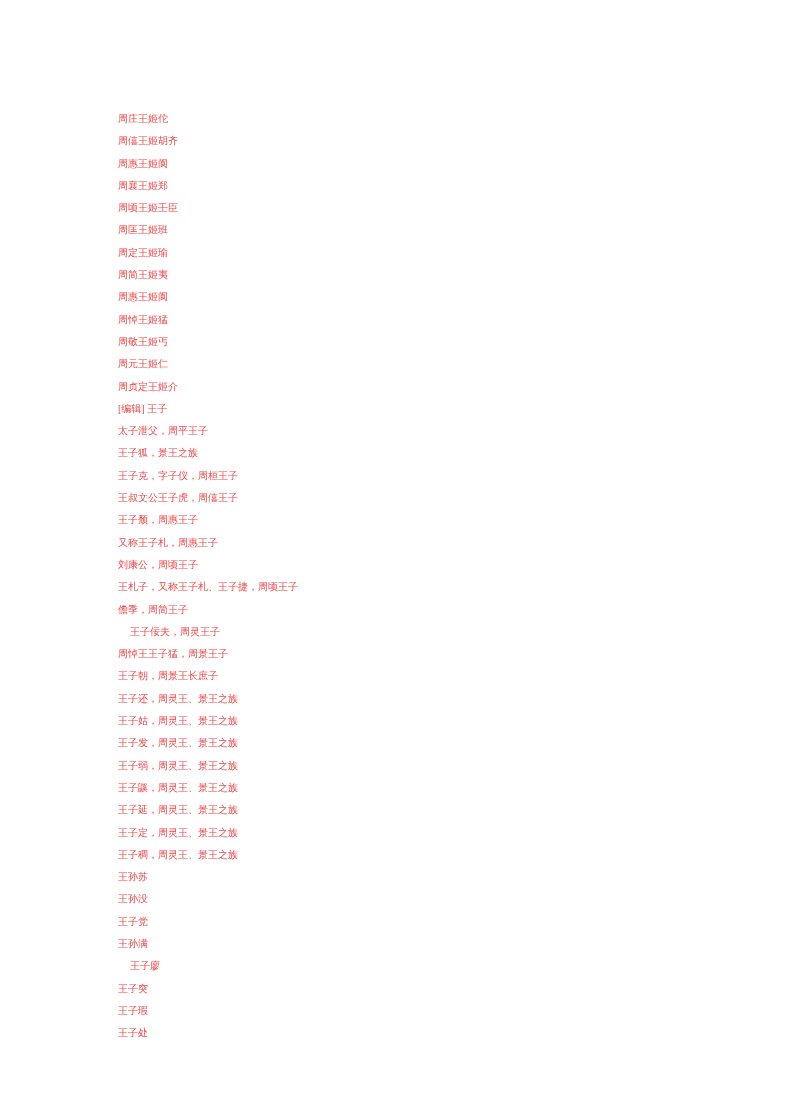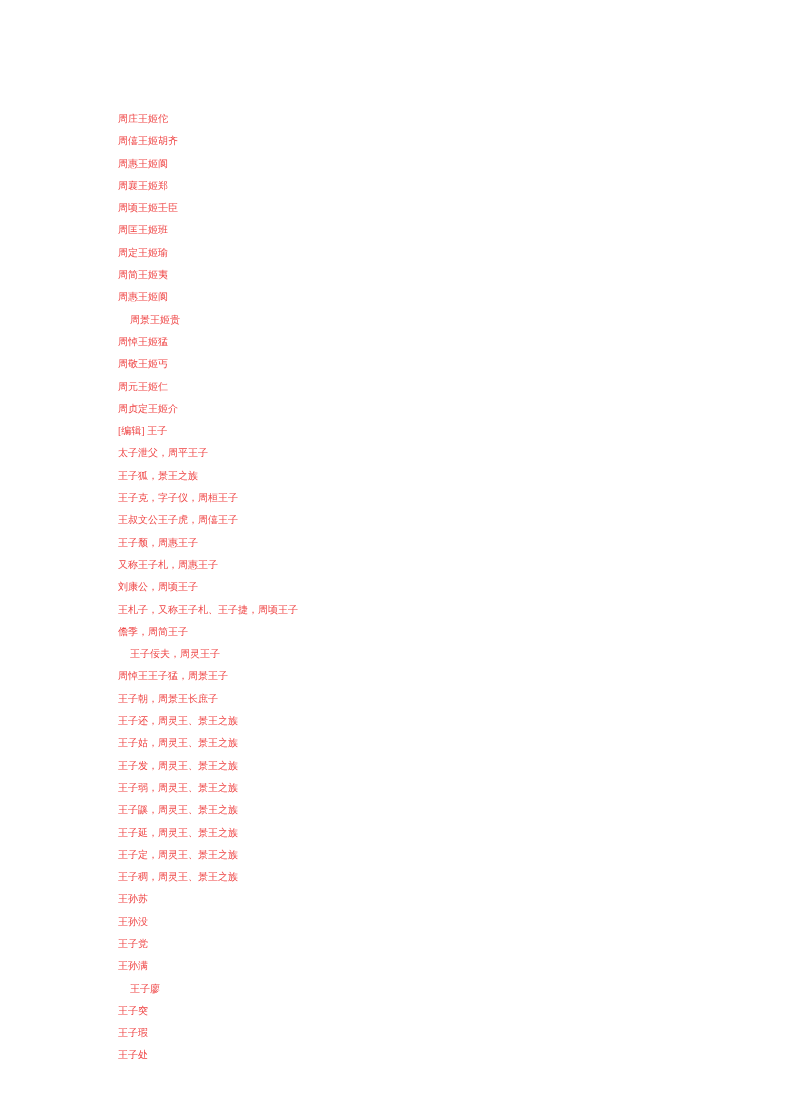--- a/index.html
+++ b/index.html
@@ -31,21 +31,20 @@
 <div class="page">
 <div class="line">周庄王姬佗</div>
     <div class="line">周僖王姬胡齐</div>
     <div class="line">周惠王姬阆</div>
     <div class="line">周襄王姬郑</div>
     <div class="line">周顷王姬壬臣</div>
     <div class="line">周匡王姬班</div>
     <div class="line">周定王姬瑜</div>
     <div class="line">周简王姬夷</div>
     <div class="line">周惠王姬阆</div>
-    <div class="line indent">周景王姬贵</div>
     <div class="line">周悼王姬猛</div>
     <div class="line">周敬王姬丐</div>
     <div class="line">周元王姬仁</div>
     <div class="line">周贞定王姬介</div>
     <div class="line">[编辑] 王子</div>
     <div class="line">太子泄父，周平王子</div>
     <div class="line">王子狐，景王之族</div>
     <div class="line">王子克，字子仪，周桓王子</div>
     <div class="line">王叔文公王子虎，周僖王子</div>
     <div class="line">王子颓，周惠王子</div>

